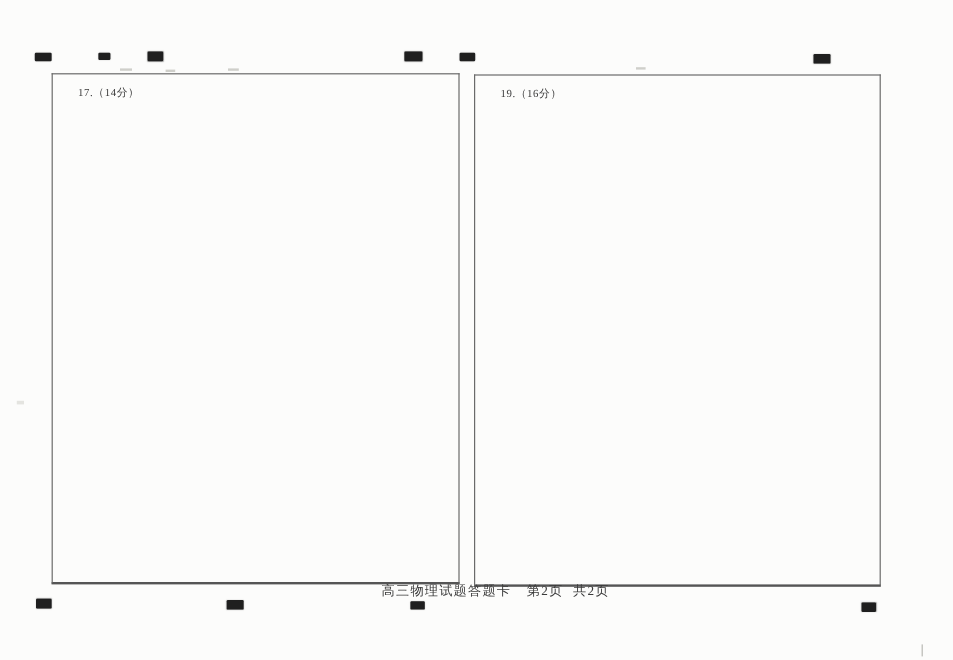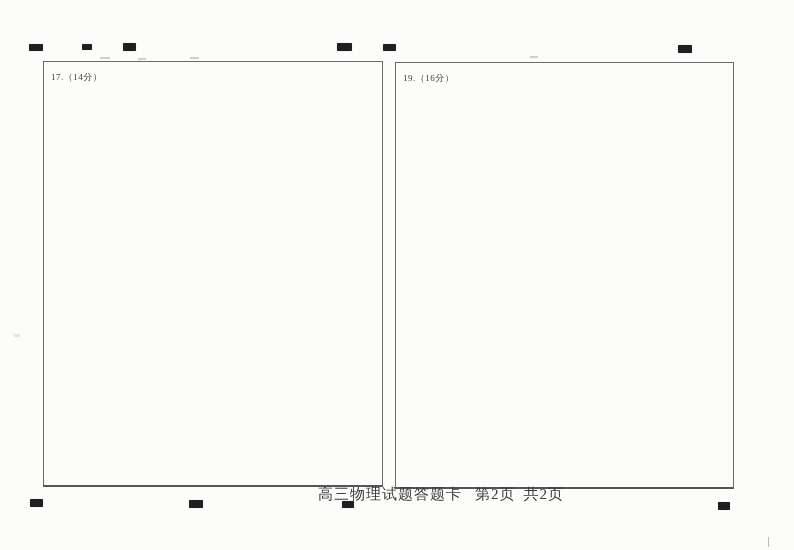--- a/index.html
+++ b/index.html
@@ -26,31 +26,31 @@
   }
   
   .answer-box{
     position:absolute;
     border:1px solid var(--border);
     border-bottom:2px solid var(--border-dark);
     background:transparent;
   }
   .box-label{
     position:absolute;
-    top:9px;left:7px;
+    top:9px;left:21px;
     font-size:9px;
     letter-spacing:.5px;
     color:var(--text);
     white-space:nowrap;
     text-align:center;
   }
   .footer{
     position:absolute;
     top:485px;left:318px;
-    font-size:15px;
+    font-size:11px;
     letter-spacing:1px;
     white-space:nowrap;
     color:var(--text);
   }
   .footer .gap-lg{margin-left:13px;}
   .footer .gap-sm{margin-left:8px;}
   
   .artifact{position:absolute;background:#cfcfca;}
   .artifact.light{background:#e4e4e0;}
   .artifact.tick{background:#b8b8b4;}

